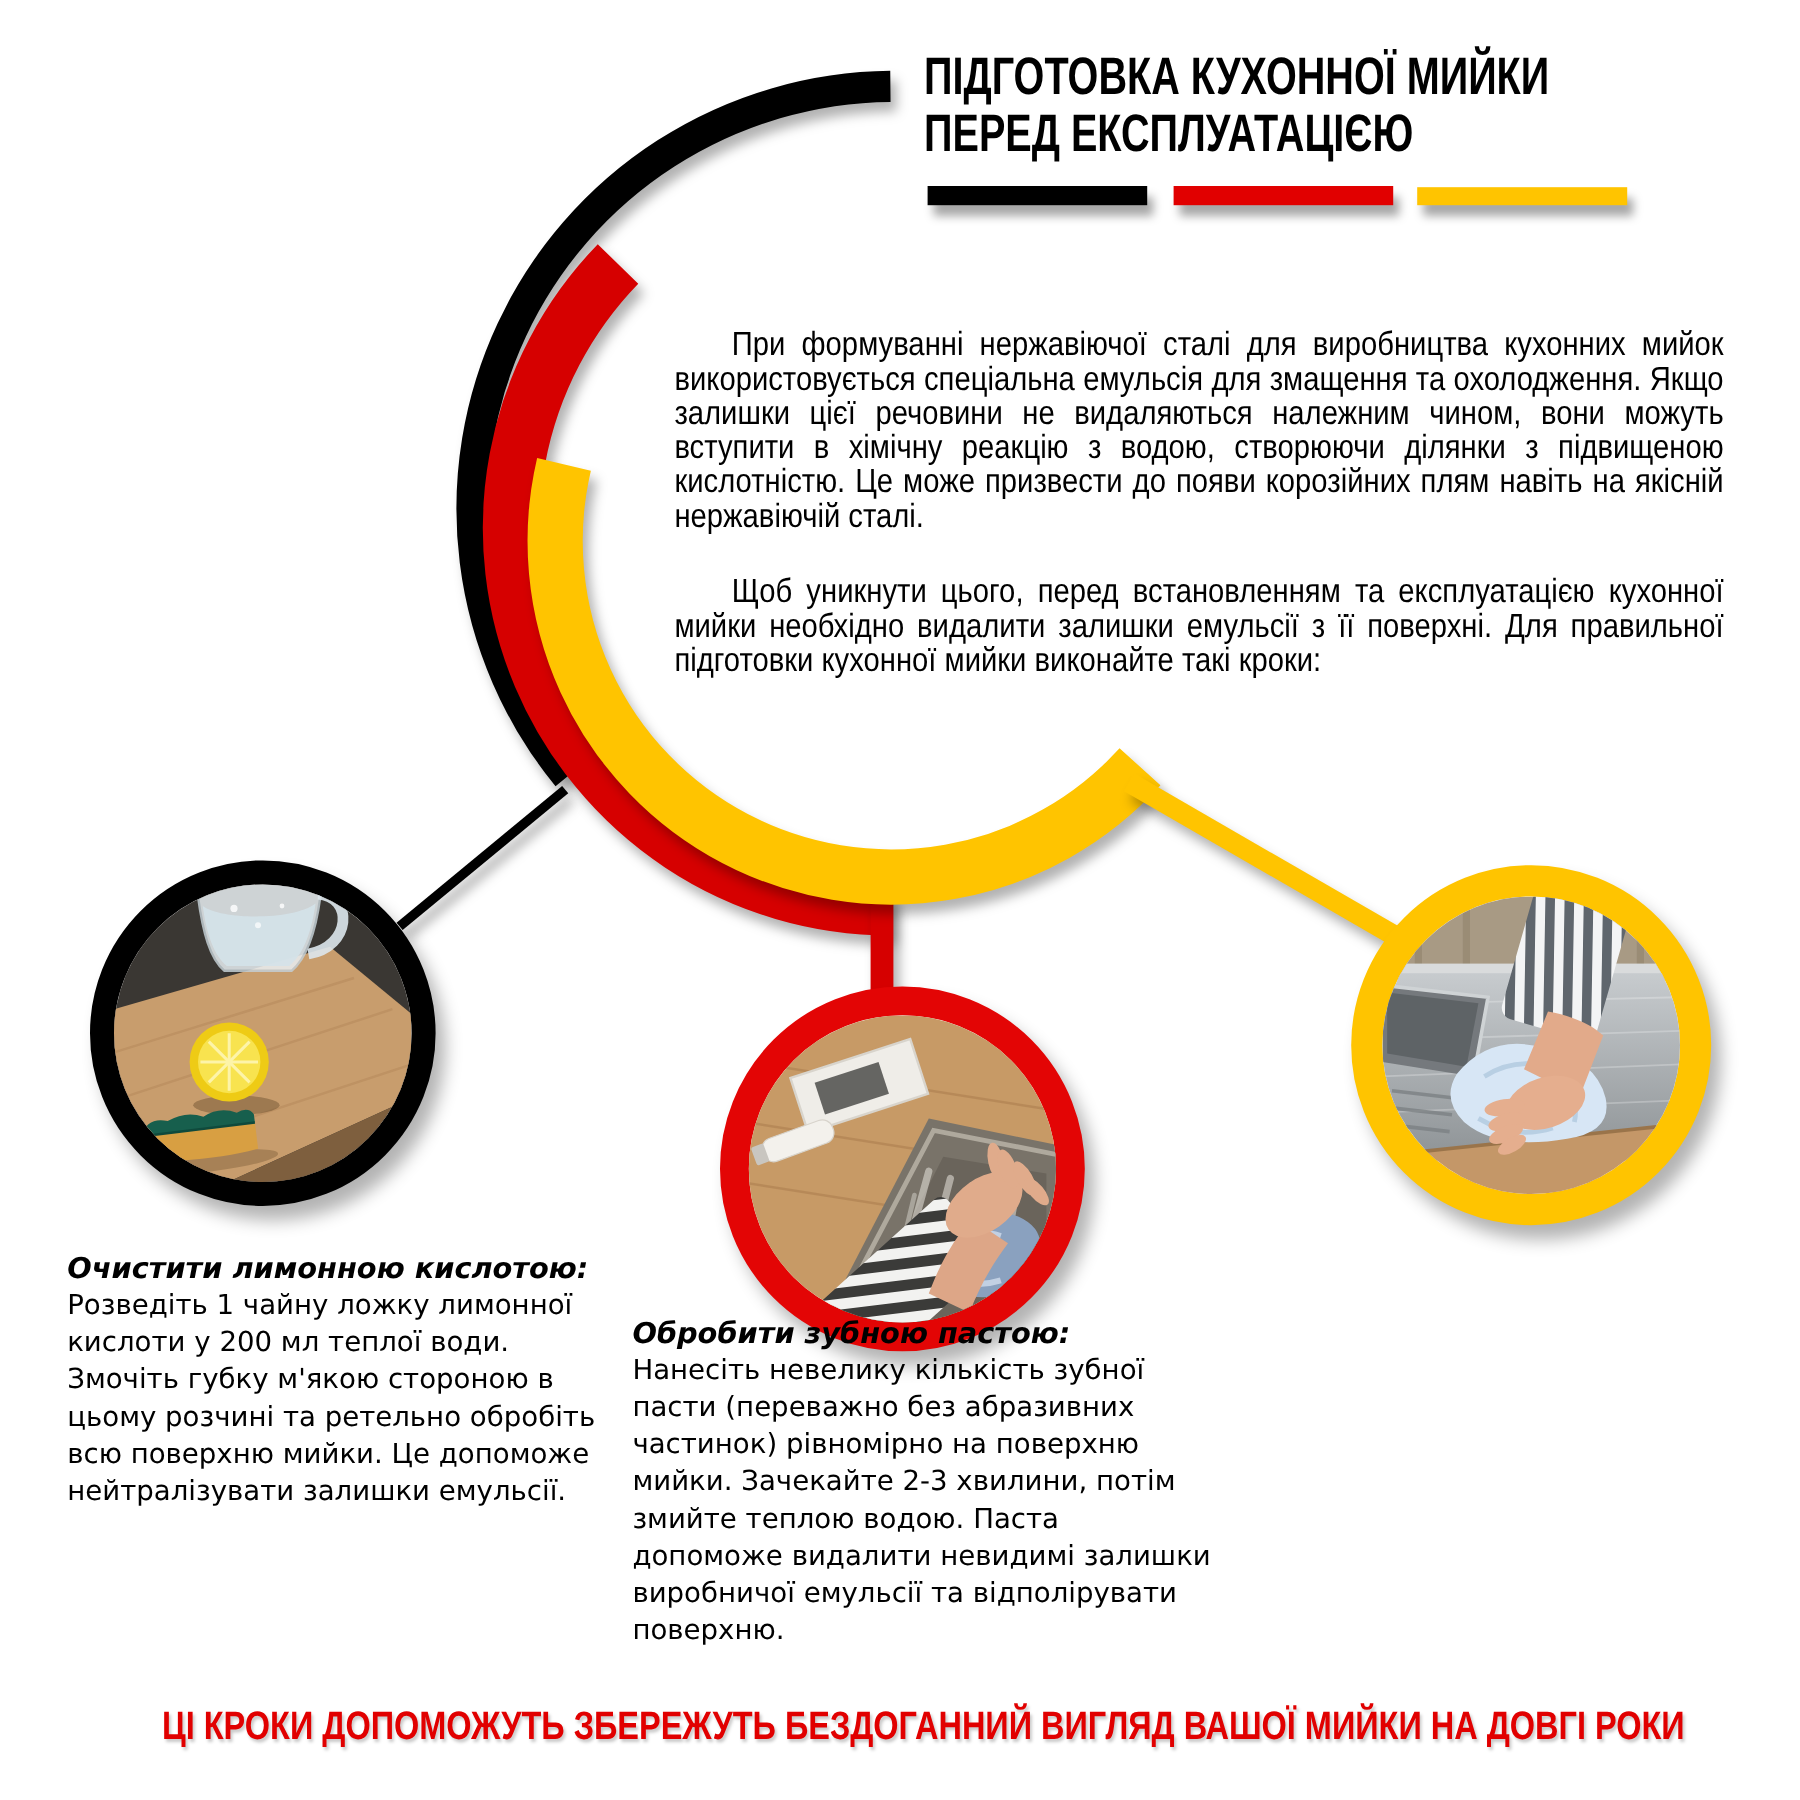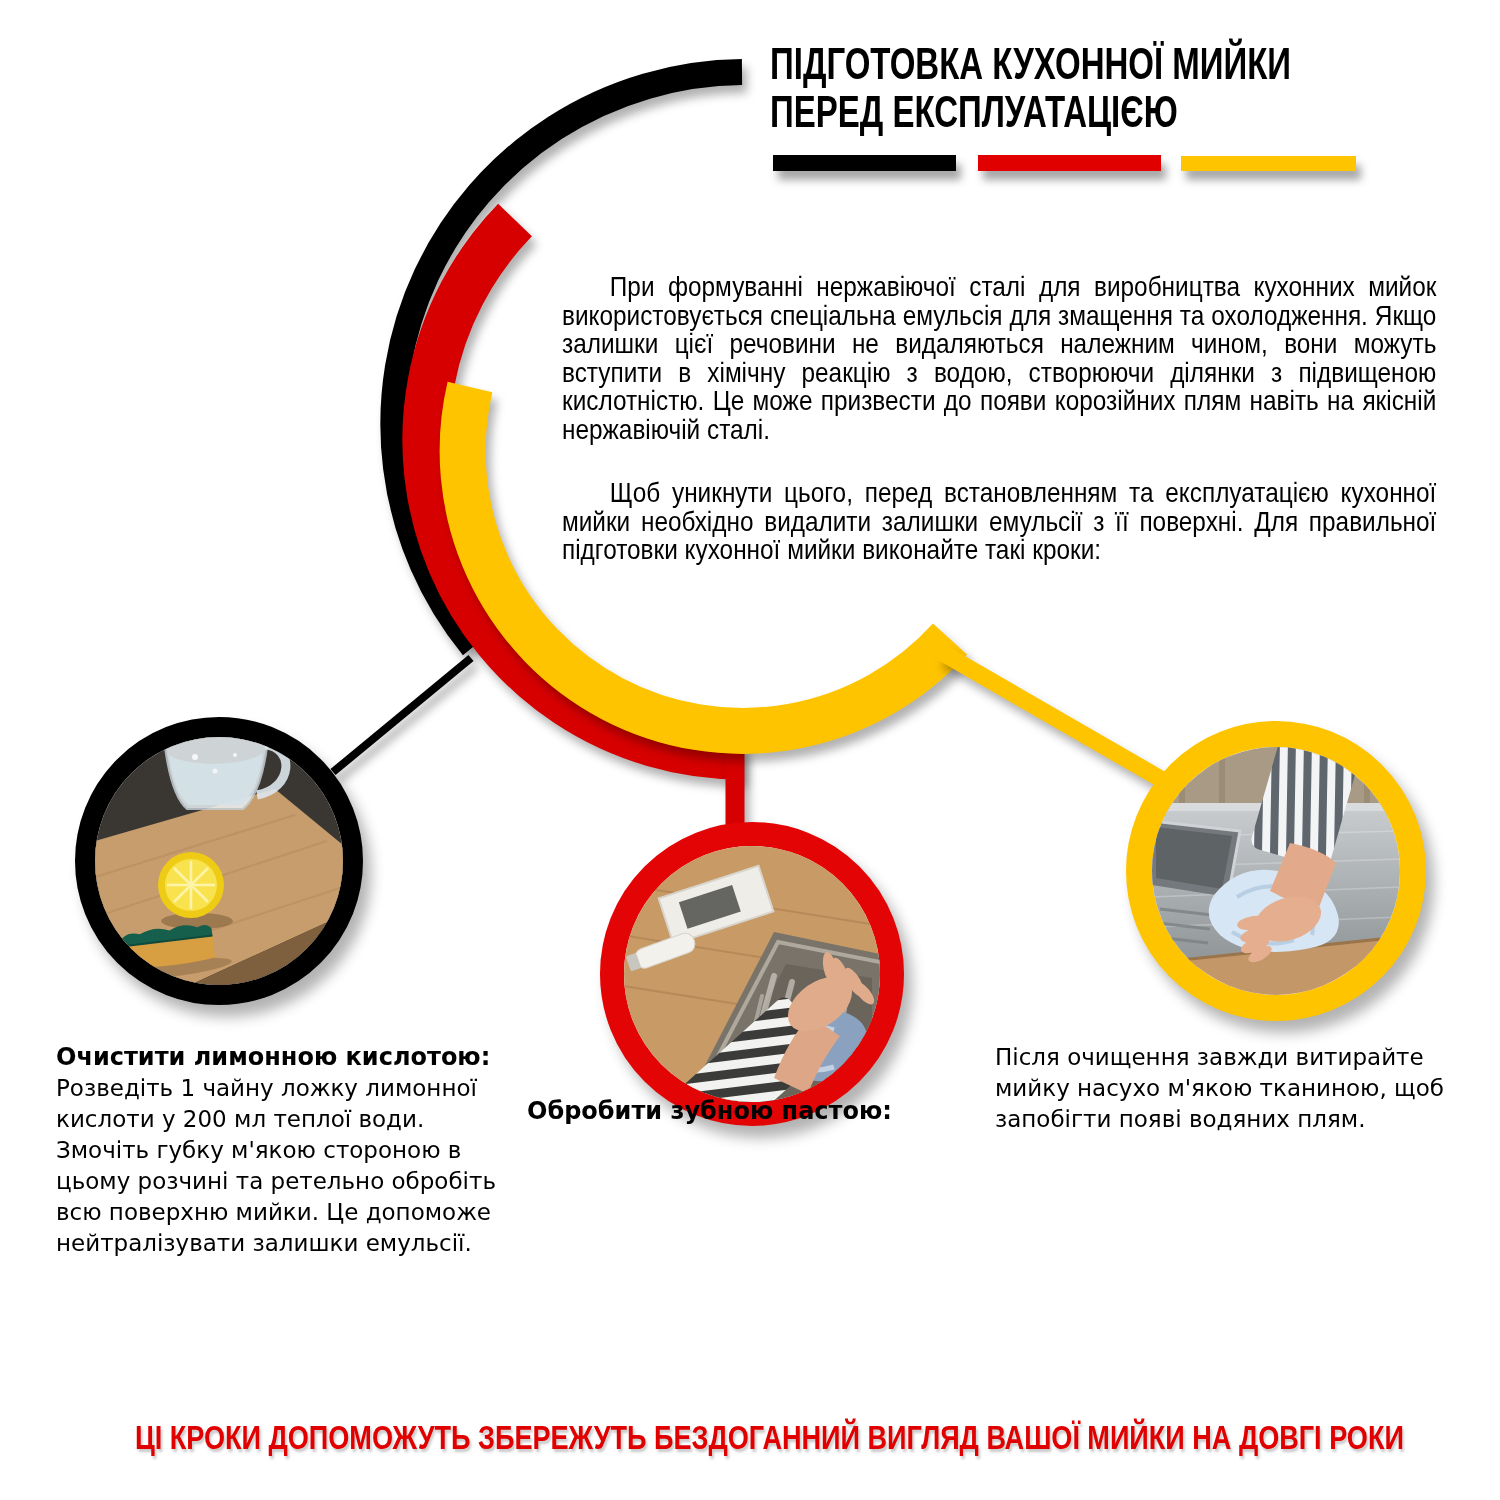--- a/index.html
+++ b/index.html
@@ -26,21 +26,21 @@
 
   .ring { position:absolute; border-radius:50%; overflow:hidden; box-sizing:border-box;
           background:#fff; box-shadow:8px 12px 14px rgba(0,0,0,0.30); }
   .ring svg { display:block; width:100%; height:100%; }
   #ring1 { left:75px;   top:717px; width:288px; height:288px; border:20px solid #000000; }
   #ring2 { left:600px;  top:822px; width:304px; height:304px; border:24px solid #e30505; }
   #ring3 { left:1126px; top:721px; width:300px; height:300px; border:26px solid #ffc400; }
 
   .step { position:absolute; color:#000; font-family:"DejaVu Sans",sans-serif;
           font-size:23px; line-height:31px; }
-  .step h3 { margin:0; font-size:24px; font-weight:bold; line-height:31px; }
+  .step h3 { margin:0; font-size:24px; font-weight:bold; line-height:31px;font-style:italic; }
   .step p  { margin:0; }
   #step1 { left:56px;  top:1042px; width:452px; }
   #step2 { left:527px; top:1096px; width:482px; }
   #step3 { left:995px; top:1042px; width:470px; }
 
   .footer { position:absolute; left:0; top:1419px; width:1500px; text-align:center;
             color:#e10000; font-weight:bold; font-size:33px; white-space:nowrap;
             transform:scaleX(0.82); transform-origin:750px 0;
             text-shadow:2px 3px 3px rgba(0,0,0,0.22); }
 </style>
@@ -221,21 +221,21 @@
     </svg>
   </div>
 
   <div class="step" id="step1">
     <h3>Очистити лимонною кислотою:</h3>
     <p>Розведіть 1 чайну ложку лимонної кислоти у 200 мл теплої води. Змочіть губку м'якою стороною в цьому розчині та ретельно обробіть всю поверхню мийки. Це допоможе нейтралізувати залишки емульсії.</p>
   </div>
 
   <div class="step" id="step2">
     <h3>Обробити зубною пастою:</h3>
+    <p>Нанесіть невелику кількість зубної пасти (переважно без абразивних частинок) рівномірно на поверхню мийки. Зачекайте 2-3 хвилини, потім змийте теплою водою. Паста допоможе видалити невидимі залишки виробничої емульсії та відполірувати поверхню.</p>
   </div>
 
   <div class="step" id="step3">
-    <p>Після очищення завжди витирайте мийку насухо м'якою тканиною, щоб запобігти появі водяних плям.</p>
   </div>
 
   <div class="footer">ЦІ КРОКИ ДОПОМОЖУТЬ ЗБЕРЕЖУТЬ БЕЗДОГАННИЙ ВИГЛЯД ВАШОЇ МИЙКИ НА ДОВГІ РОКИ</div>
 
 </div>
 
 </body></html>

